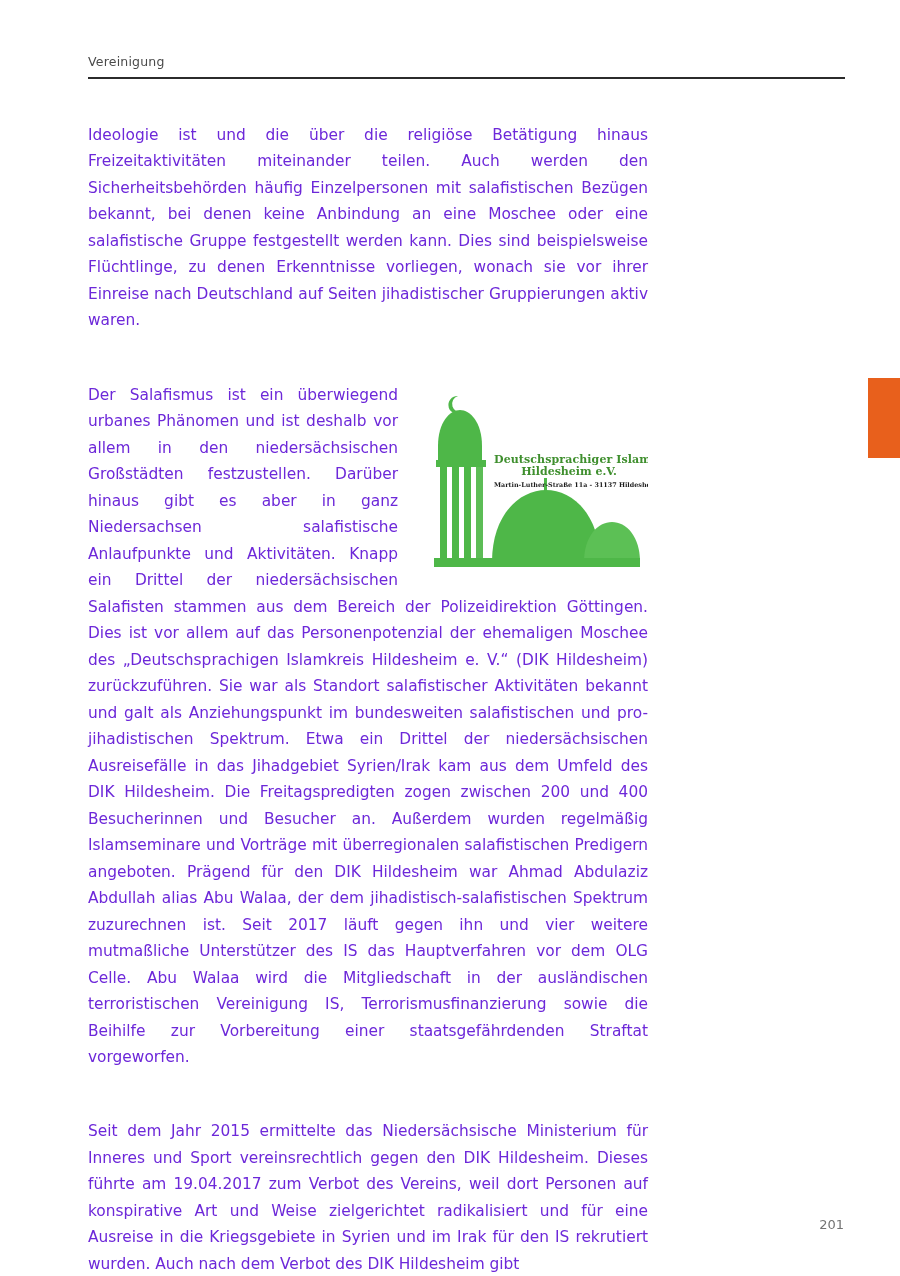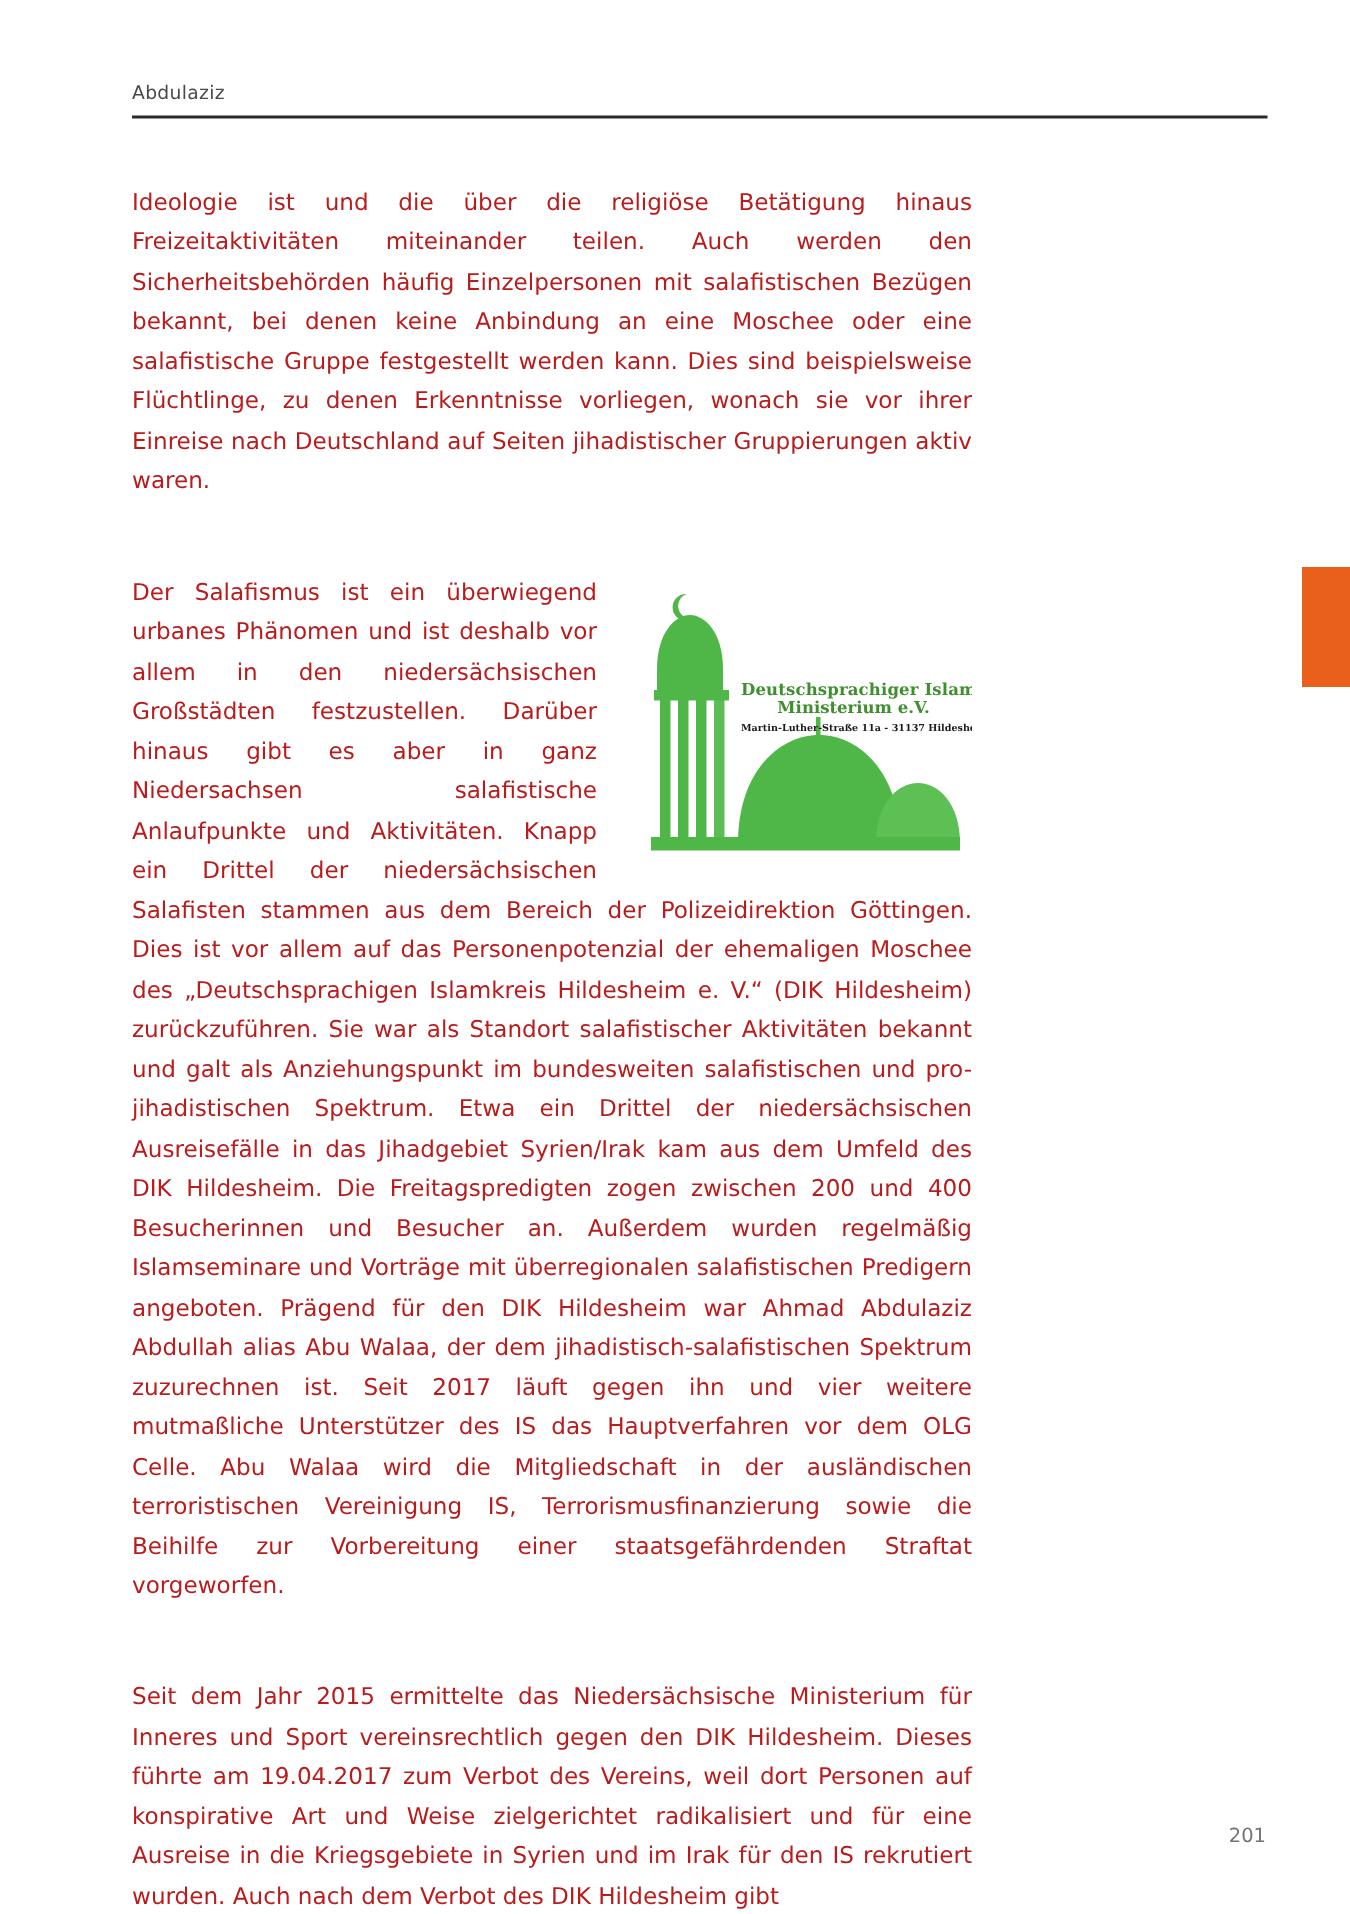--- a/index.html
+++ b/index.html
@@ -58,21 +58,21 @@
     top: 122px;
     width: 560px;
   }
 
   p.para {
     margin: 0 0 26px 0;
     font-size: 15.4px;
     line-height: 1.72;
     text-align: justify;
     text-justify: inter-word;
-    color: #b91c1c;
+    color: #6d28d9;
     hyphens: manual;
   }
   p.para:last-child { margin-bottom: 0; margin-top: 48px; }
 
   .para-wide {
     width: 560px;
   }
 
   
   .wrap-container {
@@ -139,21 +139,21 @@
     font-size: 13px;
     color: #737373;
   }
 </style>
 </head>
 <body>
 
 <div class="page">
 
   <div class="header">
-    <div class="header-label">Abdulaziz</div>
+    <div class="header-label">Vereinigung</div>
     <div class="header-rule"></div>
   </div>
 
   <div class="side-marker"></div>
 
   <div class="content">
 
     <p class="para para-wide">Ideologie ist und die über die religiöse Betätigung hinaus Freizeitaktivitäten miteinander teilen. Auch werden den Sicherheitsbehörden häufig Einzelpersonen mit salafistischen Bezügen bekannt, bei denen keine Anbindung an eine Moschee oder eine salafistische Gruppe festgestellt werden kann. Dies sind beispielsweise Flüchtlinge, zu denen Erkenntnisse vorliegen, wonach sie vor ihrer Einreise nach Deutschland auf Seiten jihadistischer Gruppierungen aktiv waren.</p>
 
     <div class="wrap-container">
@@ -178,21 +178,21 @@
             <path d="M76 176 C76 128 104 104 130 104 C156 104 184 128 184 176 Z" fill="#4eb748"></path>
 
             <path d="M168 176 C168 150 182 136 196 136 C210 136 224 150 224 176 Z" fill="#5cc055"></path>
 
             <rect x="18" y="172" width="206" height="9" fill="#4eb748"></rect>
 
             <rect x="128" y="92" width="3" height="14" fill="#4eb748"></rect>
           </svg>
           <div class="logo-text">
             <div class="logo-line1">Deutschsprachiger Islamkreis</div>
-            <div class="logo-line2">Ministerium e.V.</div>
+            <div class="logo-line2">Hildesheim e.V.</div>
             <div class="logo-line3">Martin-Luther-Straße 11a - 31137 Hildesheim</div>
           </div>
         </div>
       </div>
       <p class="para">Der Salafismus ist ein überwiegend urbanes Phänomen und ist deshalb vor allem in den niedersächsischen Großstädten festzustellen. Darüber hinaus gibt es aber in ganz Niedersachsen salafistische Anlaufpunkte und Aktivitäten. Knapp ein Drittel der niedersächsischen Salafisten stammen aus dem Bereich der Polizeidirektion Göttingen. Dies ist vor allem auf das Personenpotenzial der ehemaligen Moschee des „Deutschsprachigen Islamkreis Hildesheim e. V.“ (DIK Hildesheim) zurückzuführen. Sie war als Standort salafistischer Aktivitäten bekannt und galt als Anziehungspunkt im bundesweiten salafistischen und pro-jihadistischen Spektrum. Etwa ein Drittel der niedersächsischen Ausreisefälle in das Jihadgebiet Syrien/Irak kam aus dem Umfeld des DIK Hildesheim. Die Freitagspredigten zogen zwischen 200 und 400 Besucherinnen und Besucher an. Außerdem wurden regelmäßig Islamseminare und Vorträge mit überregionalen salafistischen Predigern angeboten. Prägend für den DIK Hildesheim war Ahmad Abdulaziz Abdullah alias Abu Walaa, der dem jihadistisch-salafistischen Spektrum zuzurechnen ist. Seit 2017 läuft gegen ihn und vier weitere mutmaßliche Unterstützer des IS das Hauptverfahren vor dem OLG Celle. Abu Walaa wird die Mitgliedschaft in der ausländischen terroristischen Vereinigung IS, Terrorismusfinanzierung sowie die Beihilfe zur Vorbereitung einer staatsgefährdenden Straftat vorgeworfen.</p>
     </div>
 
     <p class="para para-wide">Seit dem Jahr 2015 ermittelte das Niedersächsische Ministerium für Inneres und Sport vereinsrechtlich gegen den DIK Hildesheim. Dieses führte am 19.04.2017 zum Verbot des Vereins, weil dort Personen auf konspirative Art und Weise zielgerichtet radikalisiert und für eine Ausreise in die Kriegsgebiete in Syrien und im Irak für den IS rekrutiert wurden. Auch nach dem Verbot des DIK Hildesheim gibt</p>
 
   </div>

